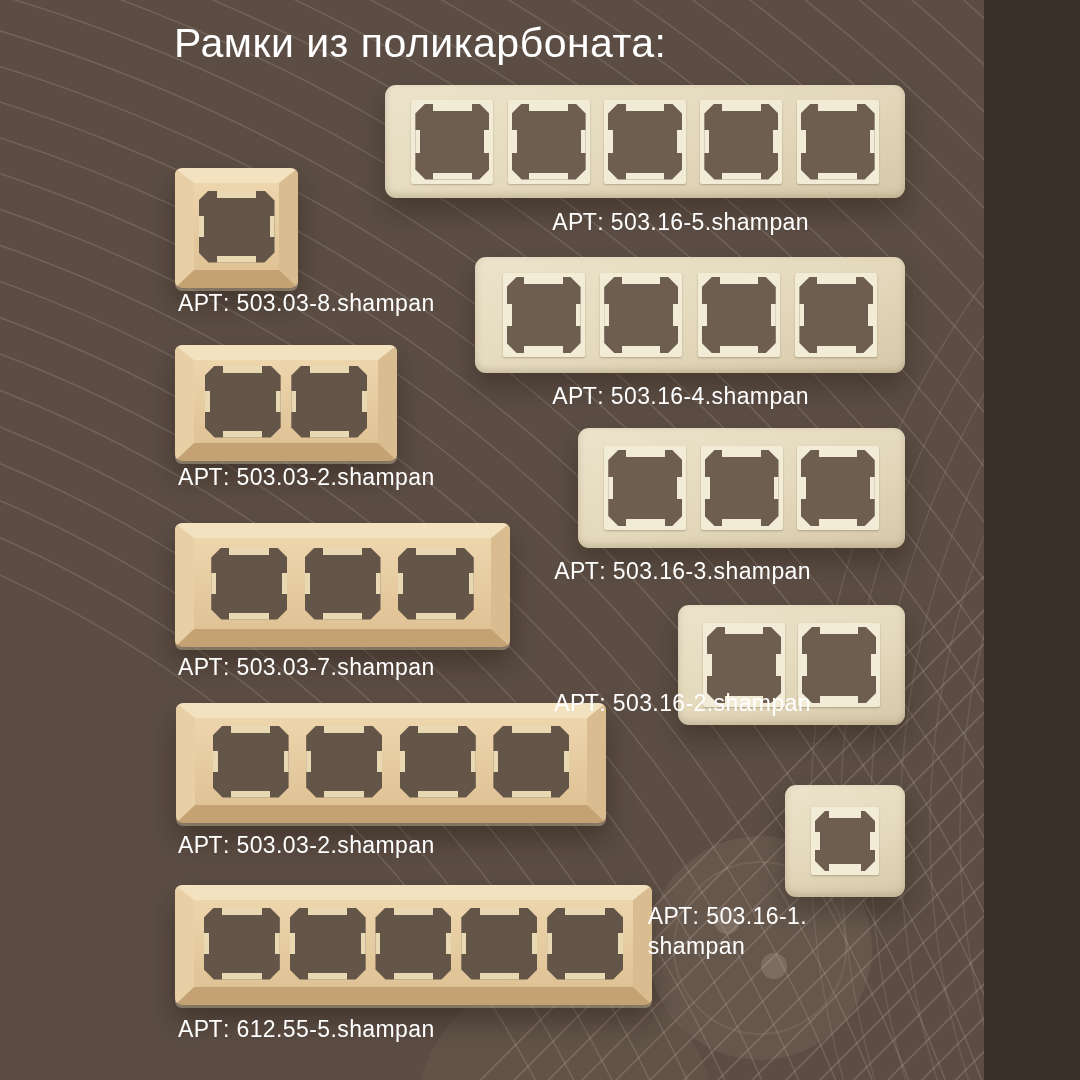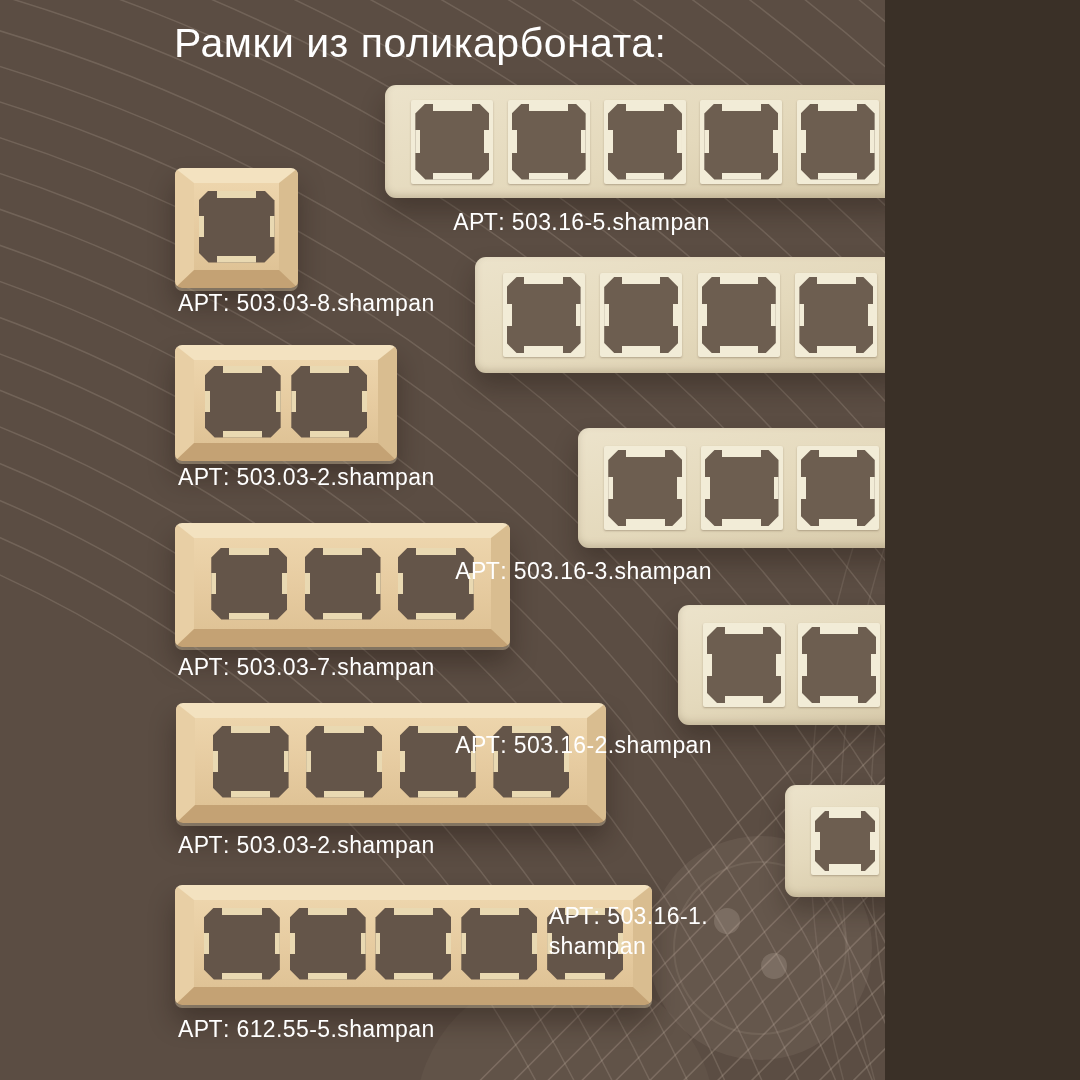--- a/index.html
+++ b/index.html
@@ -1,18 +1,18 @@
 <!DOCTYPE html>
 <html><head>
 <meta charset="utf-8">
 <style>
   html,body{margin:0;padding:0;background:#3a3027;}
   .canvas{
     position:relative;
-    width:885px;height:1080px;
+    width:984px;height:1080px;
     overflow:hidden;
     background:#5b4d43;
     font-family:"Liberation Sans",sans-serif;
   }
   #bg-pattern{position:absolute;left:0;top:0;z-index:0;}
   .page-title{
     position:absolute;left:174px;top:20px;z-index:2;
     color:#ffffff;font-size:41px;font-weight:400;letter-spacing:.5px;
   }
   .frame{
@@ -368,20 +368,21 @@
       </div>
       <div class="win">
         <div class="hole">
           <span class="tab tab-t"></span>
           <span class="tab tab-b"></span>
           <span class="tab tab-l"></span>
           <span class="tab tab-r"></span>
         </div>
       </div>
     </div>
+  <div class="lab right" style="right:175px;top:381px">АРТ: 503.16-4.shampan</div>
 
   <div class="frame f316 g3" style="left:578px;top:428px;width:327px;height:120px">
       <div class="win">
         <div class="hole">
           <span class="tab tab-t"></span>
           <span class="tab tab-b"></span>
           <span class="tab tab-l"></span>
           <span class="tab tab-r"></span>
         </div>
       </div>
@@ -415,21 +416,21 @@
       </div>
       <div class="win">
         <div class="hole">
           <span class="tab tab-t"></span>
           <span class="tab tab-b"></span>
           <span class="tab tab-l"></span>
           <span class="tab tab-r"></span>
         </div>
       </div>
     </div>
-  <div class="lab right" style="right:173px;top:730px">АРТ: 503.16-2.shampan</div>
+  <div class="lab right" style="right:173px;top:688px">АРТ: 503.16-2.shampan</div>
 
   <div class="frame f316 g1" style="left:785px;top:785px;width:120px;height:112px">
       <div class="win">
         <div class="hole">
           <span class="tab tab-t"></span>
           <span class="tab tab-b"></span>
           <span class="tab tab-l"></span>
           <span class="tab tab-r"></span>
         </div>
       </div>

